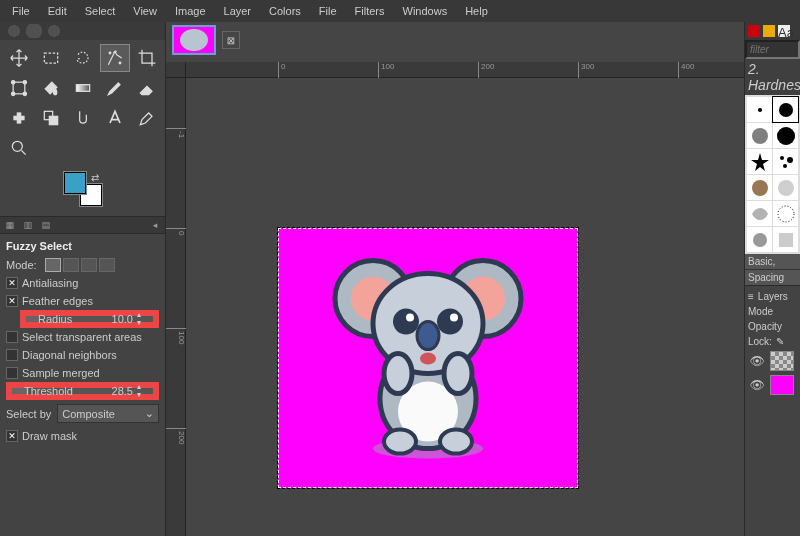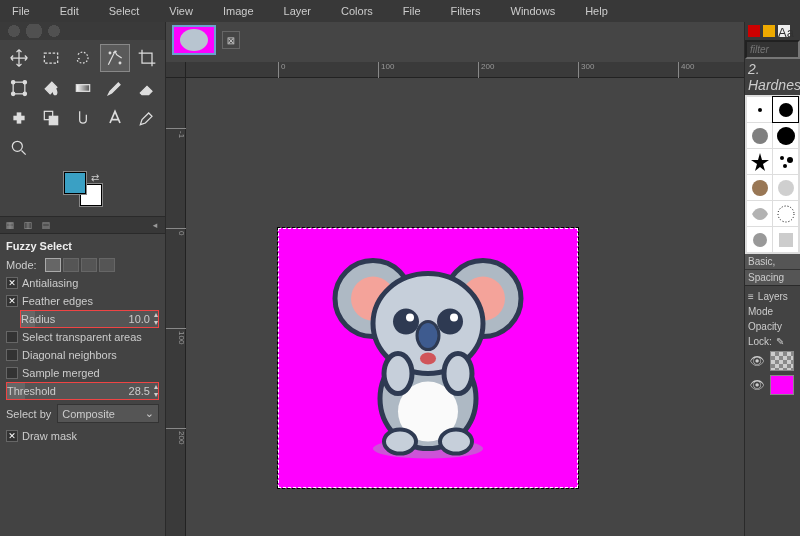--- a/index.html
+++ b/index.html
@@ -1,19 +1,19 @@
 <!DOCTYPE html>
 <html><head>
 <meta charset="utf-8">
 <style>
 * { margin: 0; padding: 0; box-sizing: border-box; font-family: sans-serif; user-select: none; }
 body { width: 800px; height: 536px; background: #454545; color: #ccc; font-size: 11px; overflow: hidden; position: relative; }
 
 
-.menubar { height: 22px; background: #383838; display: flex; align-items: center; padding: 1px 4px; gap: 14px; }
+.menubar { height: 22px; background: #383838; display: flex; align-items: center; padding: 1px 4px; gap: 2px; }
 .menubar-item { padding: 3px 8px; cursor: pointer; }
 
 
 .main { display: flex; height: calc(100% - 22px); }
 
 
 .left-panel { width: 166px; background: #434343; display: flex; flex-direction: column; border-right: 1px solid #2a2a2a; }
 
 
 .toolbox-decor { height: 18px; background: #3a3a3a; position: relative; overflow: hidden; }
@@ -40,21 +40,21 @@
 .tool-options { flex: 1; padding: 4px 6px; overflow: hidden; }
 .tool-options-title { font-weight: bold; color: #eee; padding: 2px 0 4px; }
 .opt-row { display: flex; align-items: center; padding: 2px 0; gap: 4px; min-height: 18px; }
 .opt-label { flex: 0 0 auto; }
 .opt-icons { display: flex; gap: 2px; margin-left: 4px; }
 .opt-icon { width: 16px; height: 14px; background: #555; border: 1px solid #666; }
 .opt-icon.active { background: #666; border-color: #aaa; }
 .checkbox { width: 12px; height: 12px; background: #333; border: 1px solid #666; display: inline-flex; align-items: center; justify-content: center; color: #fff; font-size: 9px; }
 .check-mark { display: none; }
 .checkbox.checked .check-mark { display: inline; }
-.slider-row { background: #555; border: 1px solid #ef4444; height: 18px; display: flex; align-items: center; padding: 0 0; position: relative; }
+.slider-row { background: #555; border: 6px solid #ef4444; height: 18px; display: flex; align-items: center; padding: 0 12px; position: relative; }
 .slider-row .fill { position: absolute; left: 0; top: 0; bottom: 0; background: #666; }
 .slider-row .lbl { position: relative; z-index: 1; flex: 1; }
 .slider-row .val { position: relative; z-index: 1; }
 .slider-row .spin { margin-left: 4px; font-size: 8px; line-height: 1; display: flex; flex-direction: column; position: relative; z-index: 1; }
 .indent { padding-left: 14px; }
 .select-row { display: flex; align-items: center; gap: 6px; padding: 4px 0; }
 .select-box { flex: 1; background: #555; border: 1px solid #333; padding: 2px 4px; display: flex; justify-content: space-between; align-items: center; }
 
 
 .center { flex: 1; display: flex; flex-direction: column; background: #454545; position: relative; }

